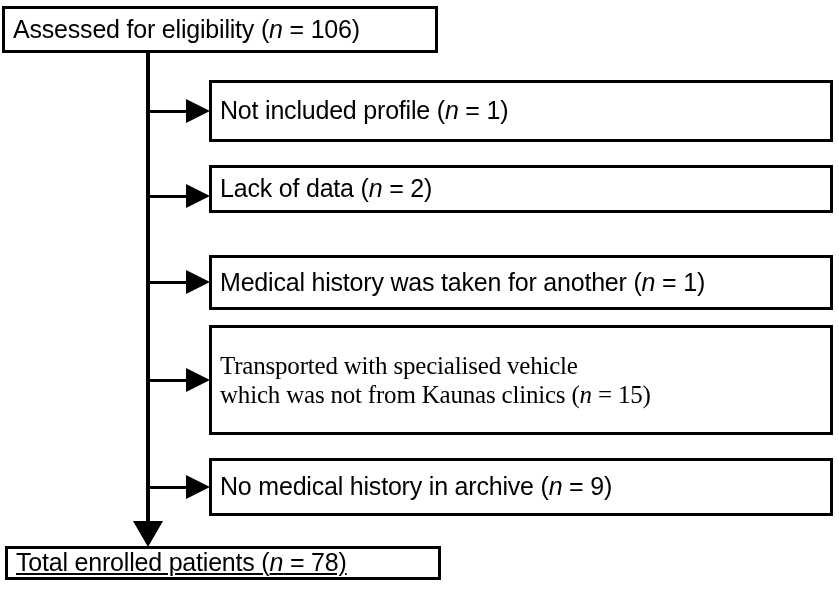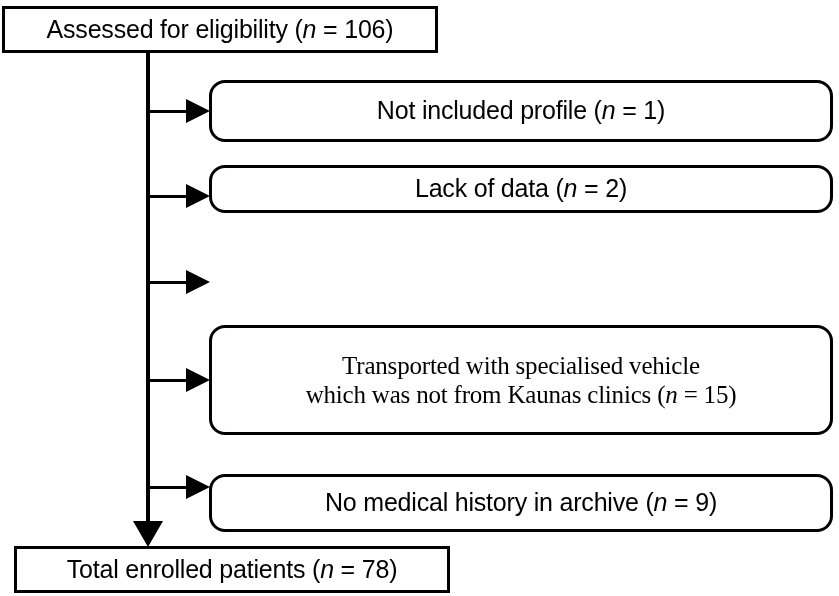--- a/index.html
+++ b/index.html
@@ -23,57 +23,56 @@
 
   
   .node-box {
     position: absolute;
     box-sizing: border-box;
     background: #ffffff;
     border: 3px solid #000000;
     display: flex;
     align-items: center;
     justify-content: center;
-    text-align: center;
     line-height: 1.18;
     font-size: 25px;
     letter-spacing: -0.2px;
     padding: 0 8px;
   }
   .node-text {
     display: block;
     width: 100%;
     white-space: pre-line;
   }
 
   
   #box-assessed {
     left: 2px;
     top: 6px;
     width: 436px;
     height: 47px;
   }
   #box-enrolled {
-    left: 14px;
+    left: 5px;
     top: 546px;
     width: 436px;
-    height: 47px;
+    height: 34px;
+    text-decoration: underline;
   }
 
   
   .excl-box {
     left: 209px;
     width: 624px;
-    border-radius: 16px;
   }
   #box-excl-0 { top: 80px;  height: 62px; }
   #box-excl-1 { top: 165px; height: 48px; }
   #box-excl-2 { top: 255px; height: 55px; }
   #box-excl-3 { top: 325px; height: 110px; font-family: Liberation Serif, serif; }
-  #box-excl-4 { top: 458px; height: 58px; margin-top: 16px; }
+  #box-excl-4 { top: 458px; height: 58px; }
 
   
   .stem {
     position: absolute;
     background: #000000;
   }
   
   #trunk {
     left: 146px;
     top: 53px;
@@ -137,20 +136,23 @@
   </div>
 
   <div class="branch-line" id="branch-line-1"></div>
   <div class="branch-arrowhead" id="branch-head-1"></div>
   <div class="node-box excl-box" id="box-excl-1">
     <span class="node-text">Lack of data (<span class="italic-n">n</span> = 2)</span>
   </div>
 
   <div class="branch-line" id="branch-line-2"></div>
   <div class="branch-arrowhead" id="branch-head-2"></div>
+  <div class="node-box excl-box" id="box-excl-2">
+    <span class="node-text">Medical history was taken for another (<span class="italic-n">n</span> = 1)</span>
+  </div>
 
   <div class="branch-line" id="branch-line-3"></div>
   <div class="branch-arrowhead" id="branch-head-3"></div>
   <div class="node-box excl-box" id="box-excl-3">
     <span class="node-text">Transported with specialised vehicle
 which was not from Kaunas clinics (<span class="italic-n">n</span> = 15)</span>
   </div>
 
   <div class="branch-line" id="branch-line-4"></div>
   <div class="branch-arrowhead" id="branch-head-4"></div>

